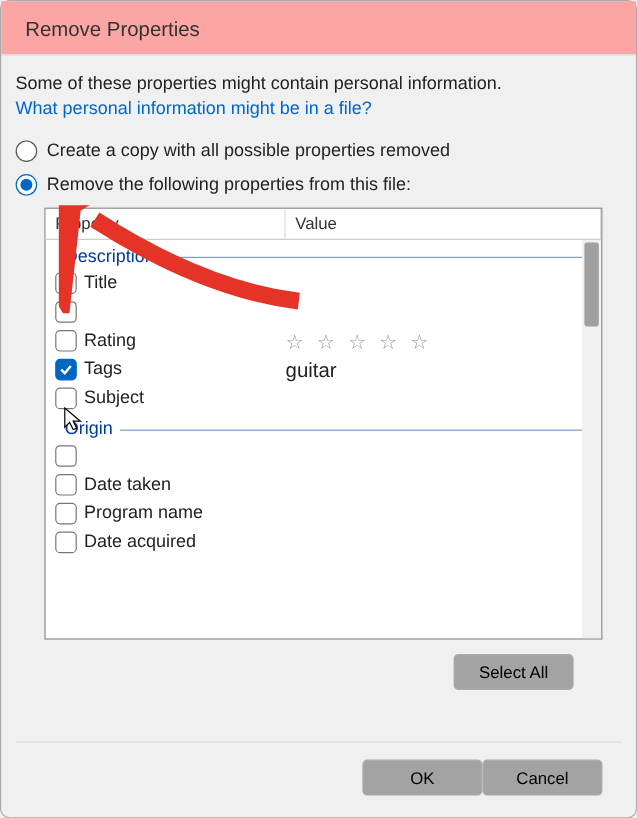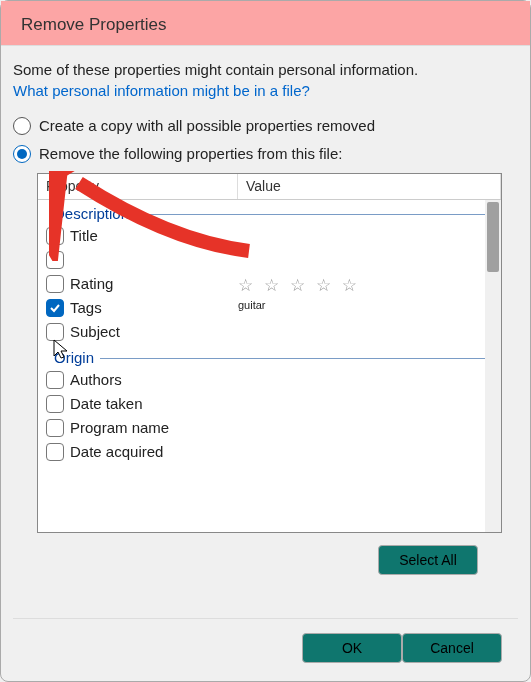--- a/index.html
+++ b/index.html
@@ -146,21 +146,21 @@
       border-color: #0067c0;
     }
     .checkbox.checked svg { display: block; }
     .checkbox svg { display: none; }
     .prop-label {
       width: 168px;
       font-size: 15px;
       color: #222;
     }
     .prop-value {
-      font-size: 11px;
+      font-size: 17px;
       color: #222;
     }
     .stars {
       color: #999;
       font-size: 17px;
       letter-spacing: 3px;
     }
     .scrollbar-track {
       position: absolute;
       right: 0;
@@ -177,21 +177,21 @@
       height: 70px;
       background: #a0a0a0;
       border-radius: 2px;
     }
     .select-all-row {
       display: flex;
       justify-content: flex-end;
       margin: 12px 28px 0 0;
     }
     .btn {
-      background: #0f766e;
+      background: #a3a3a3;
       border: 1px solid #aaa;
       border-radius: 4px;
       padding: 6px 18px;
       font-size: 14px;
       cursor: pointer;
       min-width: 100px;
       text-align: center;
     }
     .dialog-buttons {
       position: absolute;
@@ -280,21 +280,20 @@
         </div>
         <div class="prop-row">
           <span class="checkbox"></span>
           <span class="prop-label">Subject</span>
           <span class="prop-value"></span>
         </div>
 
         <div class="group-header origin">Origin</div>
         <div class="prop-row">
           <span class="checkbox"></span>
-          <span class="prop-label">Authors</span>
           <span class="prop-value"></span>
         </div>
         <div class="prop-row">
           <span class="checkbox"></span>
           <span class="prop-label">Date taken</span>
           <span class="prop-value"></span>
         </div>
         <div class="prop-row">
           <span class="checkbox"></span>
           <span class="prop-label">Program name</span>

